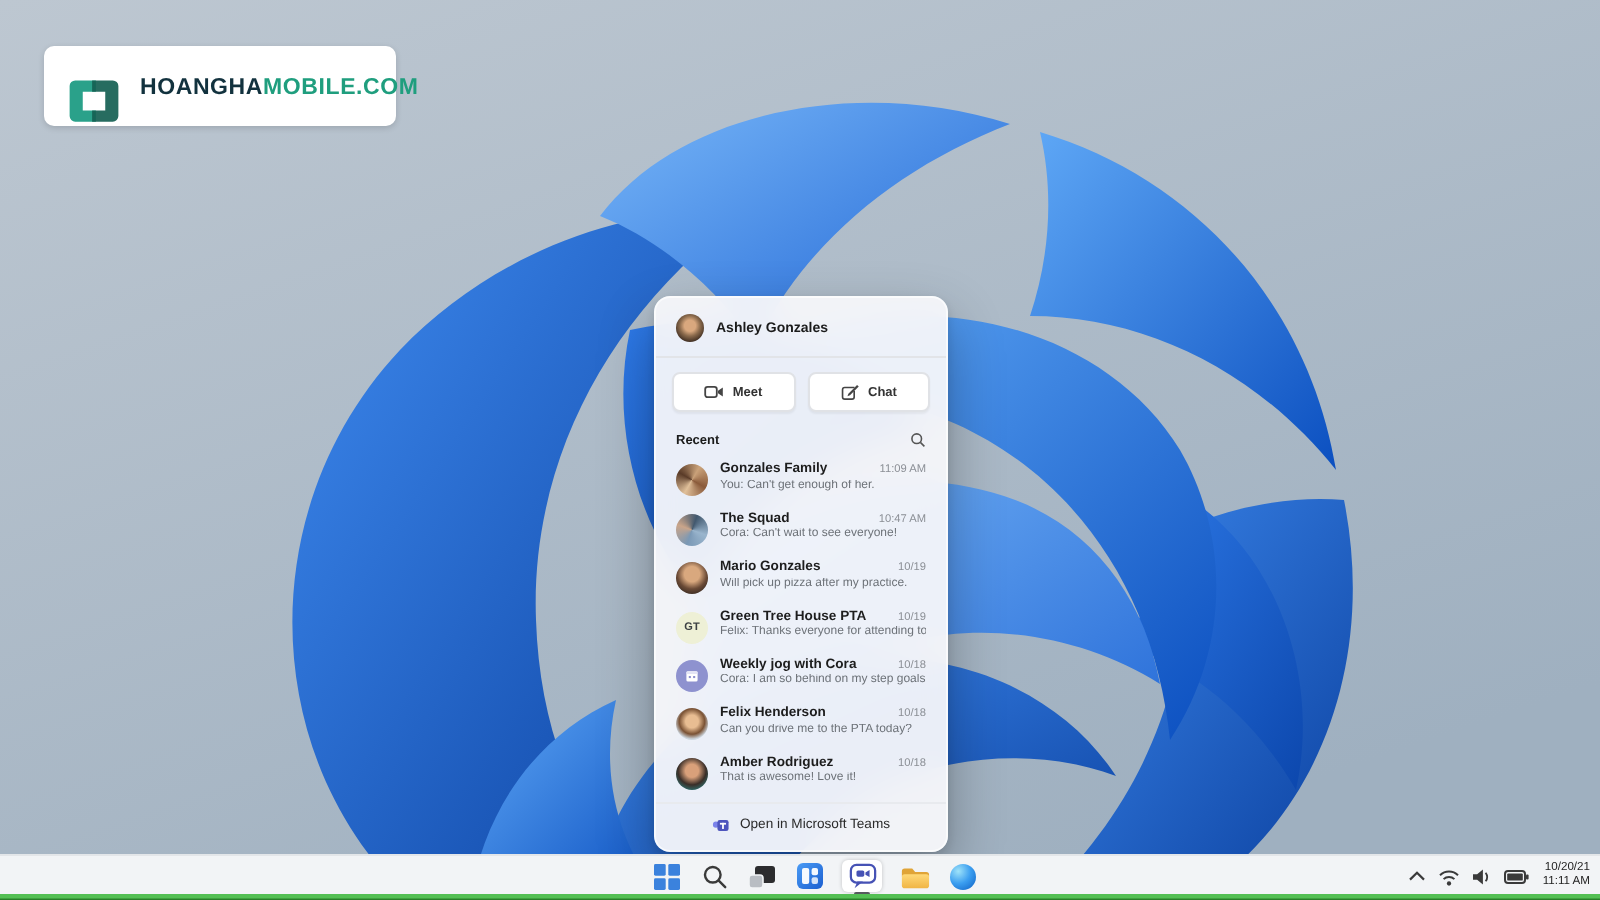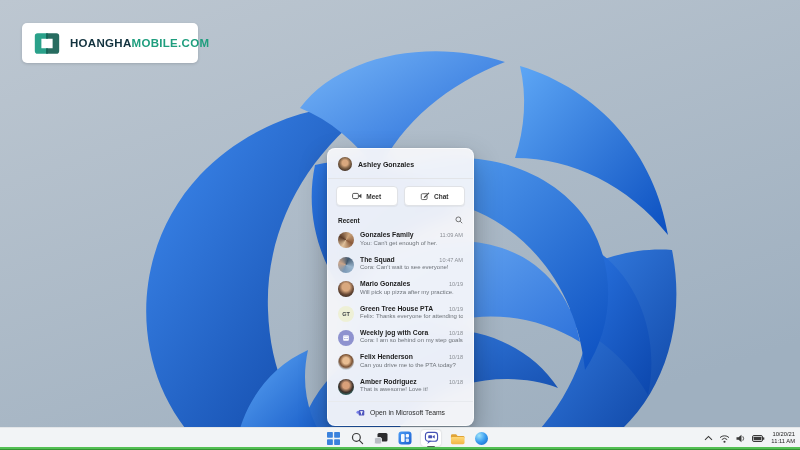--- a/index.html
+++ b/index.html
@@ -6,22 +6,22 @@
   body{
     width:800px;height:450px;position:relative;overflow:hidden;
     font-family:"Liberation Sans", sans-serif;
     background:#aebbc8;
   }
   
   .wallpaper{position:absolute;inset:0;}
   
   .logo-box{
     position:absolute;left:22px;top:23px;width:176px;height:40px;
-    background:#ffffff;border-radius:5px;display:flex;align-items:center;
-    padding:0 10px;box-sizing:border-box;gap:8px;
+    background:#ffffff;border-radius:5px;display:flex;
+    padding:15px 10px;box-sizing:border-box;gap:8px;
     box-shadow:0 1px 3px rgba(0,0,0,.15);
   }
   .logo-text{font-weight:bold;font-size:11.5px;letter-spacing:.3px;white-space:nowrap;}
   .logo-text .p1{color:#12323e;}
   .logo-text .p2{color:#1f9e7e;}
   
   .chat-panel{
     position:absolute;left:327px;top:148px;width:147px;height:278px;
     background:rgba(246,247,250,.94);
     border:1px solid rgba(255,255,255,.65);

